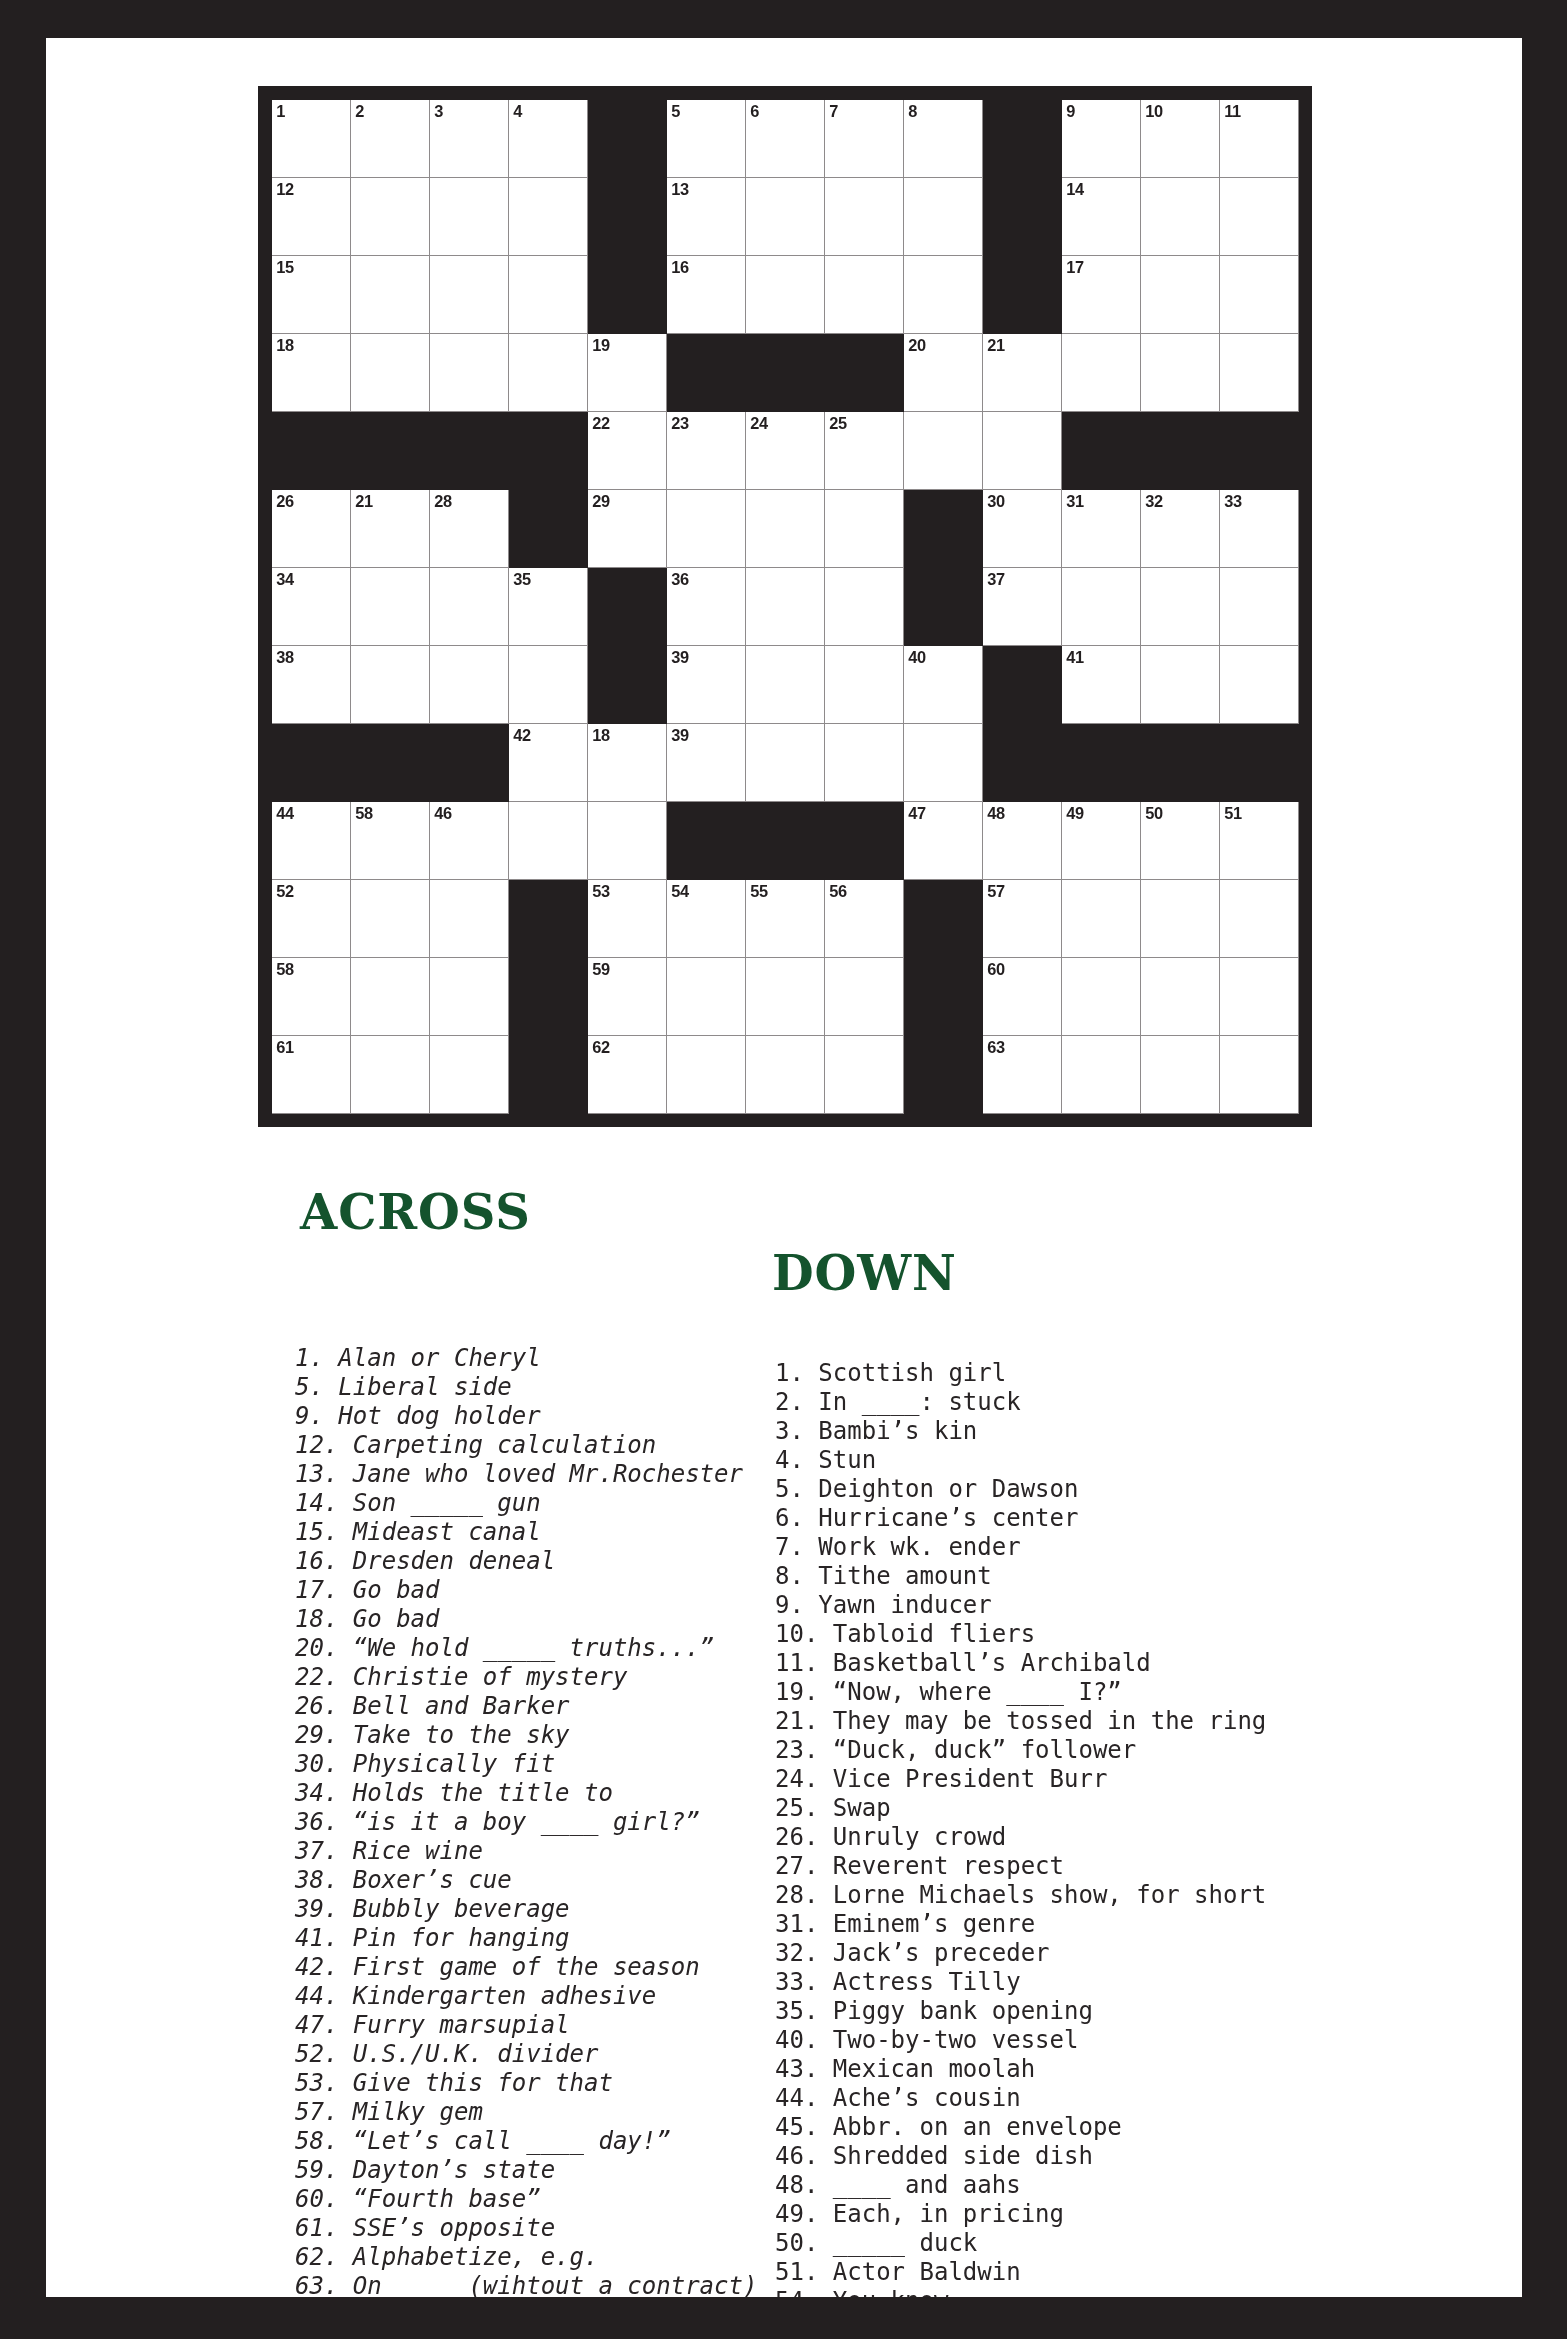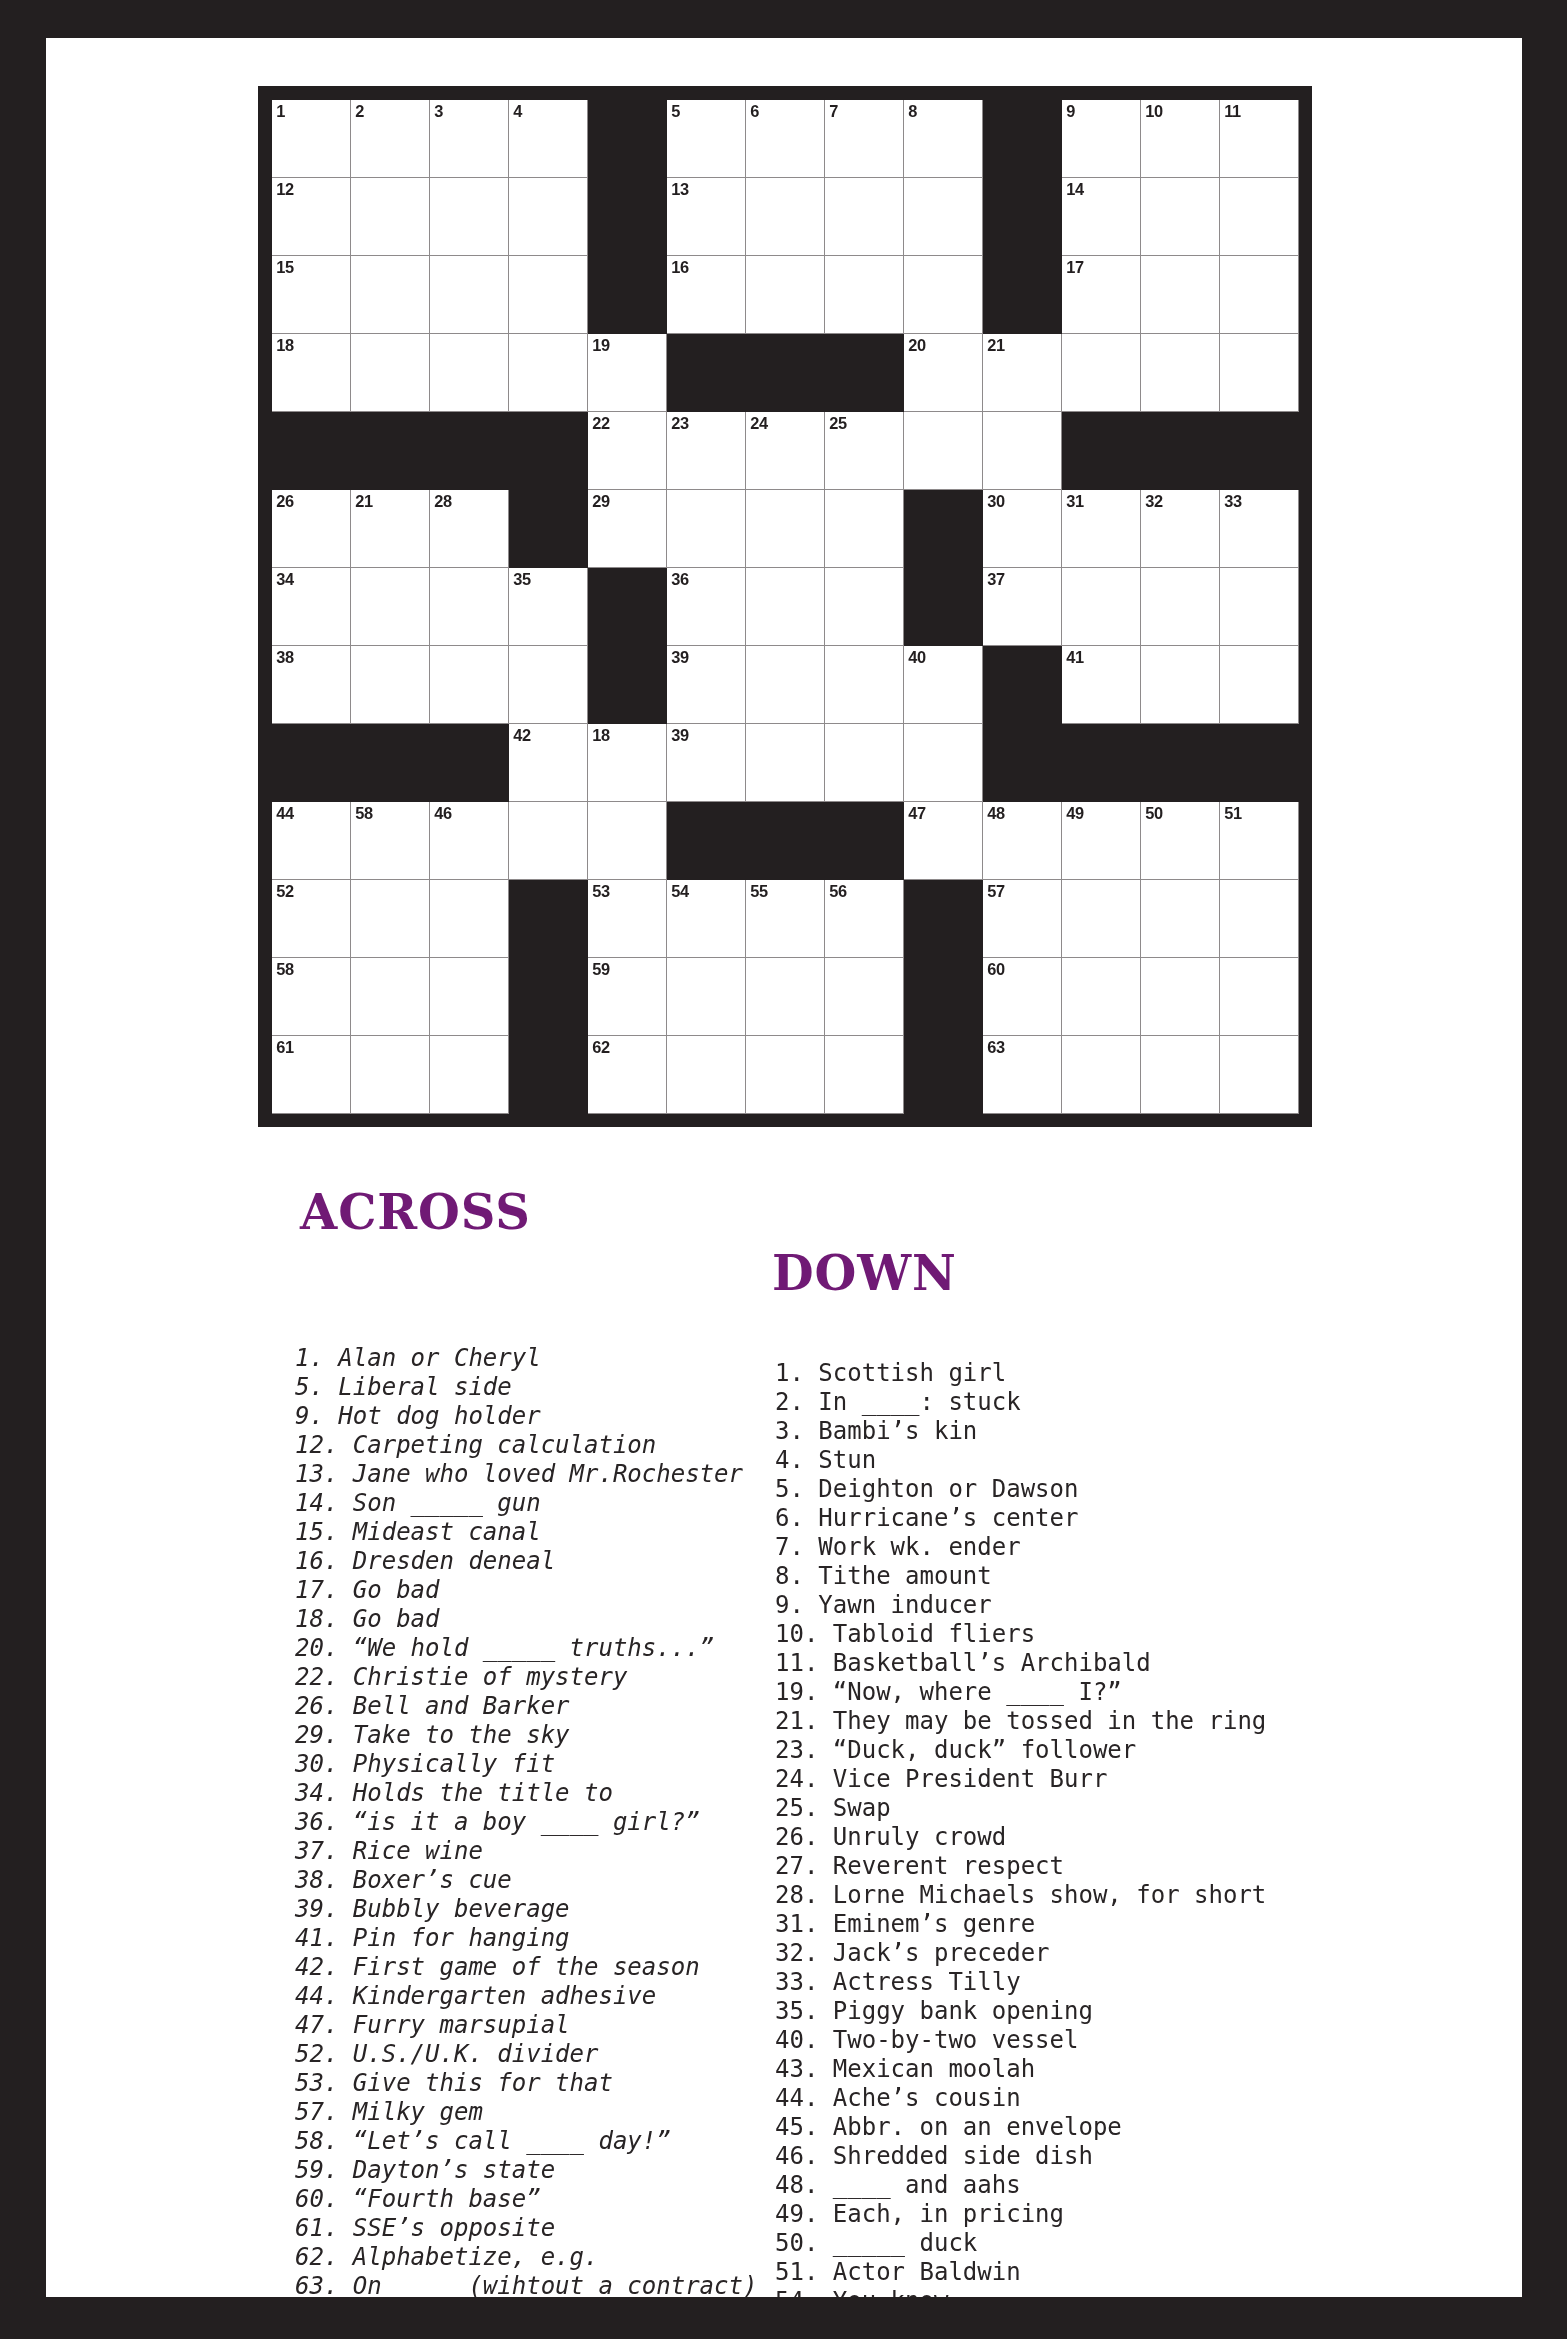--- a/index.html
+++ b/index.html
@@ -45,21 +45,21 @@
     font:bold 16.4px/20px "Liberation Sans", sans-serif;
     color:#231f20;
     letter-spacing:-0.5px;
   }
   
   .clue-head{
     position:absolute;
     margin:0;
     font:bold 48px/51px "DejaVu Serif", serif;
     letter-spacing:0.9px;
-    color:#701a75;
+    color:#14532d;
   }
   #across-head{left:254px;top:1149px;}
   #down-head{left:726px;top:1210px;}
   .clue-list{
     position:absolute;
     margin:0;padding:0;
     list-style:none;
     font:24px/29px "DejaVu Sans Mono", monospace;
     color:#282425;
     white-space:pre;

